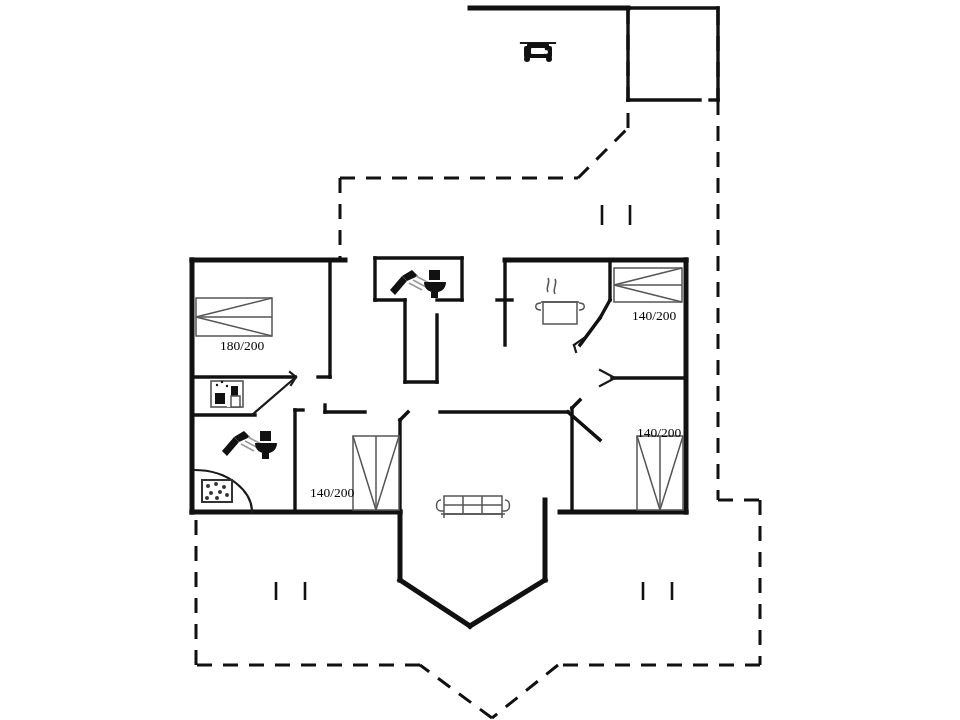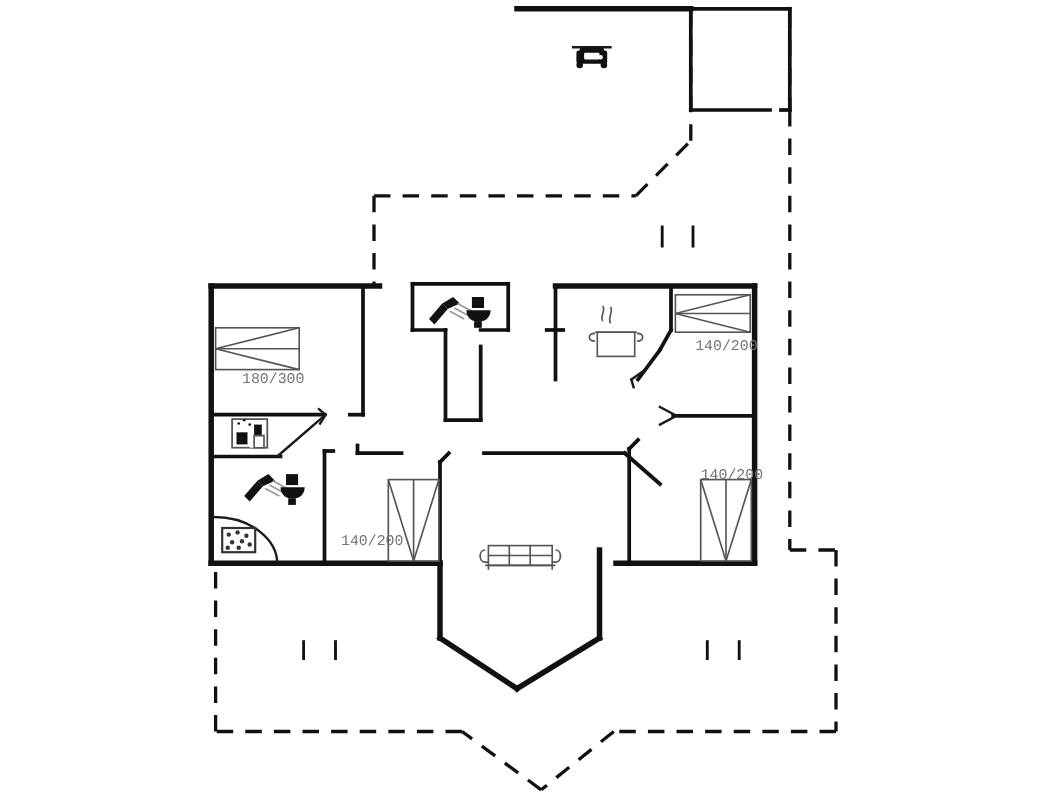--- a/index.html
+++ b/index.html
@@ -71,23 +71,23 @@
   .label-layer {
     position: absolute;
     left: 0;
     top: 0;
     width: 960px;
     height: 720px;
     pointer-events: none;
   }
   .dim-text {
     position: absolute;
-    font-family: Liberation Mono, monospace;
+    font-family: Liberation Serif, serif;
     font-size: 13.5px;
-    color: #737373;
+    color: #000000;
     white-space: nowrap;
   }
 </style>
 </head>
 <body>
 
 <div id="floorplan-root">
 
   <svg id="floorplan-svg" viewBox="0 0 960 720">
 
@@ -330,19 +330,19 @@
       <path class="tick-mark" d="M 305 582 L 305 600"></path>
       <path class="tick-mark" d="M 643 582 L 643 600"></path>
       <path class="tick-mark" d="M 672 582 L 672 600"></path>
       <path class="tick-mark" d="M 602 205 L 602 225"></path>
       <path class="tick-mark" d="M 630 205 L 630 225"></path>
     </g>
 
   </svg>
 
   <div class="label-layer">
-    <span class="dim-text" style="left:220px; top:338px;">180/300</span>
+    <span class="dim-text" style="left:220px; top:338px;">180/200</span>
     <span class="dim-text" style="left:632px; top:308px;">140/200</span>
     <span class="dim-text" style="left:310px; top:485px;">140/200</span>
     <span class="dim-text" style="left:637px; top:425px;">140/200</span>
   </div>
 
 </div>
 
 </body></html>

